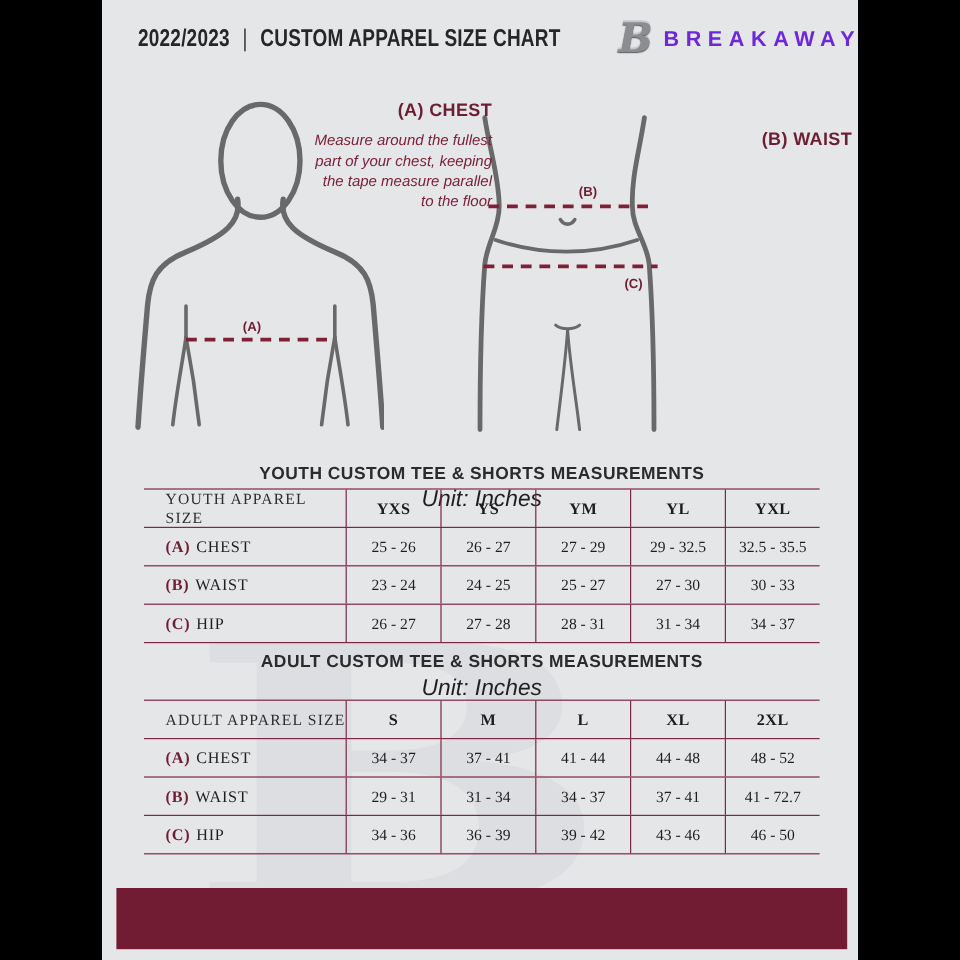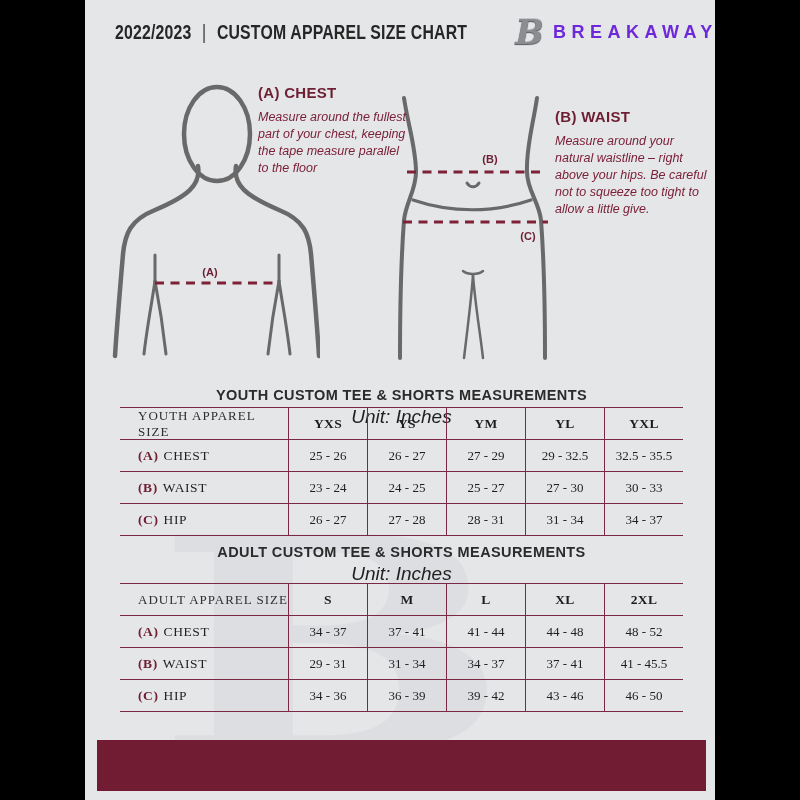--- a/index.html
+++ b/index.html
@@ -16,21 +16,21 @@
                color:#262626; letter-spacing:0.2px; transform:scale(0.88,1.12);
                transform-origin:left center; white-space:nowrap; }
   .hdr-divider { margin:0 12px; font-weight:normal; color:#3a3a3a; }
   .brand-wrap { margin-left:auto; display:flex; align-items:center; gap:9px; }
   .logo-b { font-family:"DejaVu Serif", serif; font-style:italic; font-weight:bold;
             font-size:34px; line-height:1; color:#8b8d91;
             text-shadow:0 1px 1px #55575a, 0 -1px 0 #c6c8cb; }
   .brand-name { font-weight:bold; font-size:18px; letter-spacing:5.5px; color:#6d28d9; }
 
   
-  .guide { position:absolute; z-index:2; }
+  .guide { position:absolute; z-index:2;text-align:right; }
   .guide h3 { font-size:15px; font-weight:bold; color:#6e1e33; letter-spacing:0.3px; }
   .guide p { margin-top:8px; font-size:12.5px; font-style:italic; color:#7a2038;
              line-height:1.36; white-space:pre-line; }
 
   .fig { position:absolute; z-index:1; }
 
   
   .section-head { position:absolute; left:35px; width:563px; text-align:center; z-index:2; }
   .section-title { font-weight:bold; font-size:14.5px; color:#2b2b2b; letter-spacing:0.4px; }
   .unit { margin-top:3px; font-style:italic; font-size:19px; color:#1f1f1f; }
@@ -108,21 +108,20 @@
     <text x="97" y="73" text-anchor="middle" font-size="11" font-weight="bold" fill="#6e1e33">(B)</text>
     <text x="135" y="150" text-anchor="middle" font-size="11" font-weight="bold" fill="#6e1e33">(C)</text>
   </svg>
 
   <div class="guide" style="left:173px; top:84px; width:152px;">
     <h3>(A) CHEST</h3>
     <p>Measure around the fullest part of your chest, keeping the tape measure parallel to the floor</p>
   </div>
   <div class="guide" style="left:470px; top:84px; width:155px;margin-top:24px;">
     <h3>(B) WAIST</h3>
-    <p>Measure around your natural waistline – right above your hips. Be careful not to squeeze too tight to allow a little give.</p>
   </div>
 
   <div class="section-head" style="top:366px;margin-top:21px;">
     <div class="section-title">YOUTH CUSTOM TEE &amp; SHORTS MEASUREMENTS</div>
     <div class="unit">Unit: Inches</div>
   </div>
 
   <div class="size-table" style="top:407px;">
     <div class="trow">
       <div class="cell lbl hlabel">YOUTH APPAREL SIZE</div>
@@ -194,21 +193,21 @@
     </div>
     <div class="trow">
       <div class="cell lbl rowlabel">
         <span class="prefix">(B)</span>
         <span>WAIST</span>
       </div>
       <div class="cell">29 - 31</div>
       <div class="cell">31 - 34</div>
       <div class="cell">34 - 37</div>
       <div class="cell">37 - 41</div>
-      <div class="cell">41 - 45.5</div>
+      <div class="cell">41 - 72.7</div>
     </div>
     <div class="trow">
       <div class="cell lbl rowlabel">
         <span class="prefix">(C)</span>
         <span>HIP</span>
       </div>
       <div class="cell">34 - 36</div>
       <div class="cell">36 - 39</div>
       <div class="cell">39 - 42</div>
       <div class="cell">43 - 46</div>

